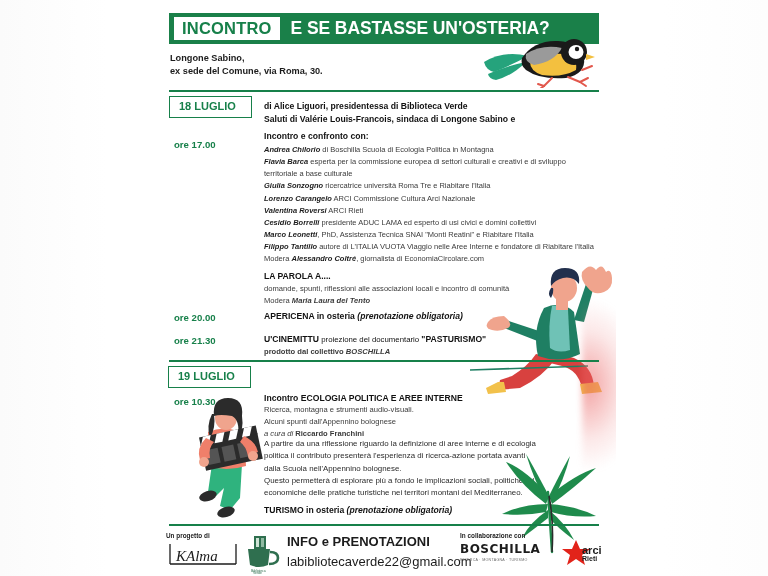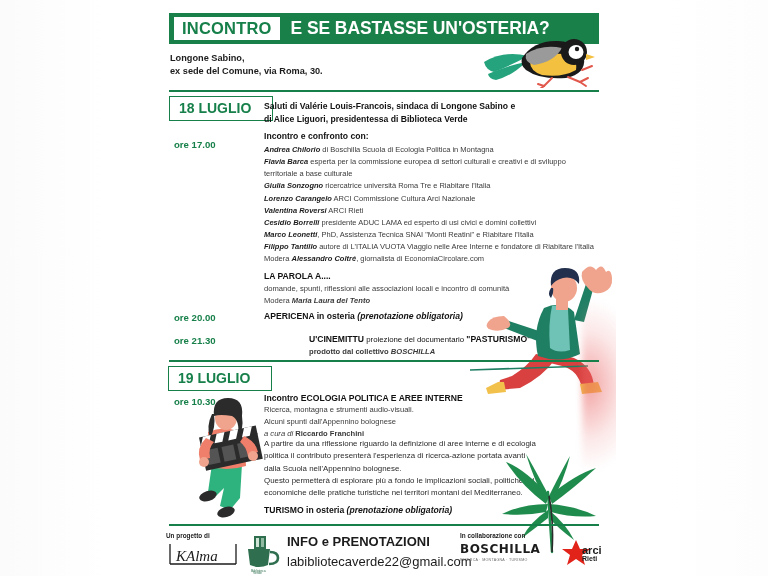--- a/index.html
+++ b/index.html
@@ -85,22 +85,22 @@
   .rule.r1 { top: 90px; }
   .rule.r2 { top: 360px; }
   .rule.r3 { top: 524px; }
 
   
   .date-badge {
     position: absolute;
     border: 1.6px solid #17804a;
     color: #17804a;
     font-weight: bold;
-    font-size: 14px;
-    padding: 4px 21px 5px 9px;
+    font-size: 11px;
+    padding: 4px 15px 5px 9px;
     line-height: 1;
     background: #ffffff;
   }
   .time {
     position: absolute;
     color: #17804a;
     font-weight: bold;
     font-size: 9.6px;
   }
 
@@ -199,22 +199,22 @@
         </g>
       </svg>
     </div>
 
     <div class="rule r1"></div>
 
     <div class="date-badge" style="left:17px; top:96px;">18 LUGLIO</div>
     <div class="time" style="left:22px; top:139px;">ore 17.00</div>
 
     <div class="block lead" style="left:112px; top:100px; width:320px;">
+      <div>di Alice Liguori, presidentessa di Biblioteca Verde</div>
       <div>Saluti  di Valérie Louis-Francois, sindaca di Longone Sabino e</div>
-      <div>di Alice Liguori, presidentessa di Biblioteca Verde</div>
     </div>
 
     <div class="block lead" style="left:112px; top:130px; width:320px;">Incontro e confronto con:</div>
 
     <div class="block speakers" style="left:112px; top:144px; width:330px;">
       <div><b>Andrea Chilorio</b><span> di Boschilla Scuola di Ecologia Politica in Montagna</span></div>
       <div><b>Flavia Barca</b><span> esperta per la commissione europea di settori culturali e creativi e di sviluppo territoriale a base culturale</span></div>
       <div><b>Giulia Sonzogno</b><span> ricercatrice università Roma Tre e Riabitare l'Italia</span></div>
       <div><b>Lorenzo Carangelo</b><span>  ARCI Commissione Cultura Arci Nazionale</span></div>
       <div><b>Valentina Roversi</b><span> ARCI Rieti</span></div>
@@ -229,21 +229,21 @@
       <div class="sub">domande, spunti, riflessioni alle associazioni locali e incontro di comunità</div>
       <div class="sub"><span>Modera </span><b class="t-ital">Maria Laura del Tento</b></div>
     </div>
 
     <div class="time" style="left:22px; top:312px;">ore 20.00</div>
     <div class="block evt" style="left:112px; top:310px; width:300px;">
       <span>APERICENA</span><span style="font-weight:bold"> in osteria </span><span class="t-ital">(prenotazione obligatoria)</span>
     </div>
 
     <div class="time" style="left:22px; top:335px;">ore 21.30</div>
-    <div class="block evt" style="left:112px; top:333px; width:300px;margin-left:45px;">
+    <div class="block evt" style="left:112px; top:333px; width:300px;">
       <div><span>U'CINEMITTU</span><span style="font-weight:normal;font-size:7.8px"> proiezione del documentario </span><span>"PASTURISMO"</span></div>
       <div class="sub"><span>prodotto dal collettivo </span><b class="t-ital">BOSCHILLA</b></div>
     </div>
 
     <div class="sitting-wrap">
       <svg width="150" height="140" viewBox="0 0 150 140">
 
         <path d="M104 62 L 116 26 L 124 28 L 114 64 Z" fill="#1f7f63"></path>
         <path d="M112 14 q 8 -10 14 -2 q 6 -8 10 2 q 5 -4 6 6 q 1 10 -8 14 q -10 4 -16 -4 q -8 -8 -6 -16 Z" fill="#f0a48d"></path>
 

